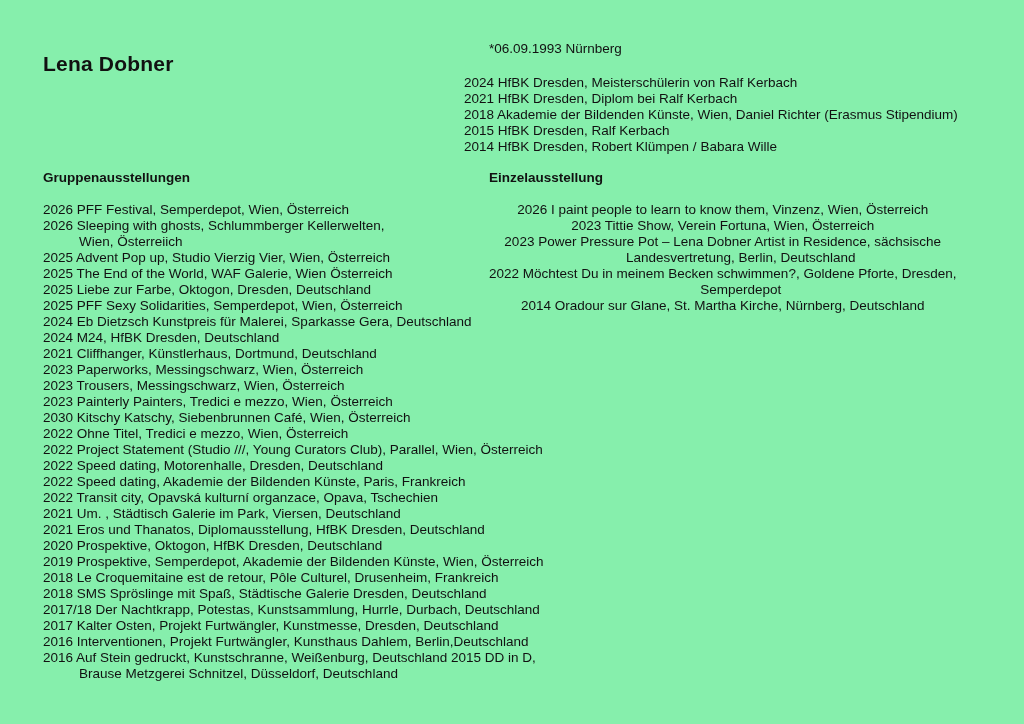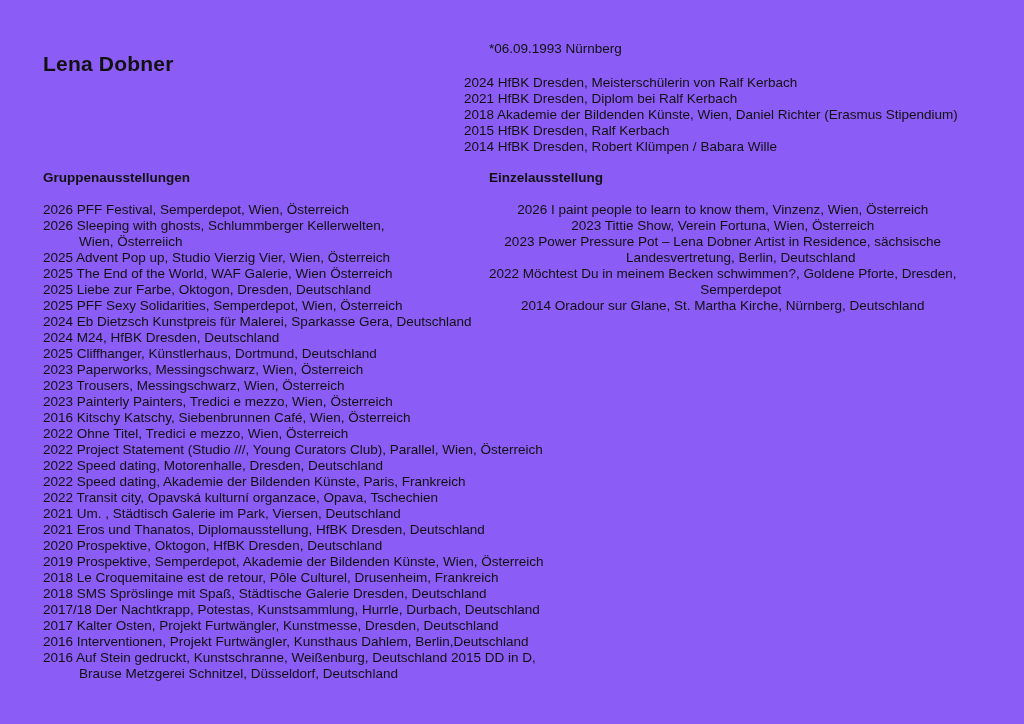--- a/index.html
+++ b/index.html
@@ -4,21 +4,21 @@
 <style>
   html, body {
     margin: 0;
     padding: 0;
     background: #ffffff;
   }
   #page {
     position: relative;
     width: 1024px;
     height: 724px;
-    background: #8b5cf6;
+    background: #86efac;
     color: #111111;
     font-family: "Liberation Sans", "DejaVu Sans", sans-serif;
     font-size: 13.5px;
     line-height: 16px;
     overflow: hidden;
   }
   .abs { position: absolute; }
   #page-title {
     left: 43px;
     top: 38px;
@@ -98,29 +98,29 @@
       <div class="line">2025 The End of the World, WAF Galerie, Wien Österreich</div>
 
       <div class="line">2025 Liebe zur Farbe, Oktogon, Dresden, Deutschland</div>
 
       <div class="line">2025 PFF Sexy Solidarities, Semperdepot, Wien, Österreich</div>
 
       <div class="line">2024 Eb Dietzsch Kunstpreis für Malerei, Sparkasse Gera, Deutschland</div>
 
       <div class="line">2024 M24, HfBK Dresden, Deutschland</div>
 
-      <div class="line">2025 Cliffhanger, Künstlerhaus, Dortmund, Deutschland</div>
+      <div class="line">2021 Cliffhanger, Künstlerhaus, Dortmund, Deutschland</div>
 
       <div class="line">2023 Paperworks, Messingschwarz, Wien, Österreich</div>
 
       <div class="line">2023 Trousers, Messingschwarz, Wien, Österreich</div>
 
       <div class="line">2023 Painterly Painters, Tredici e mezzo, Wien, Österreich</div>
 
-      <div class="line">2016 Kitschy Katschy, Siebenbrunnen Café, Wien, Österreich</div>
+      <div class="line">2030 Kitschy Katschy, Siebenbrunnen Café, Wien, Österreich</div>
 
       <div class="line">2022 Ohne Titel, Tredici e mezzo, Wien, Österreich</div>
 
       <div class="line">2022 Project Statement (Studio ///, Young Curators Club), Parallel, Wien, Österreich</div>
 
       <div class="line">2022 Speed dating, Motorenhalle, Dresden, Deutschland</div>
 
       <div class="line">2022 Speed dating, Akademie der Bildenden Künste, Paris, Frankreich</div>
 
       <div class="line">2022 Transit city, Opavská kulturní organzace, Opava, Tschechien</div>

